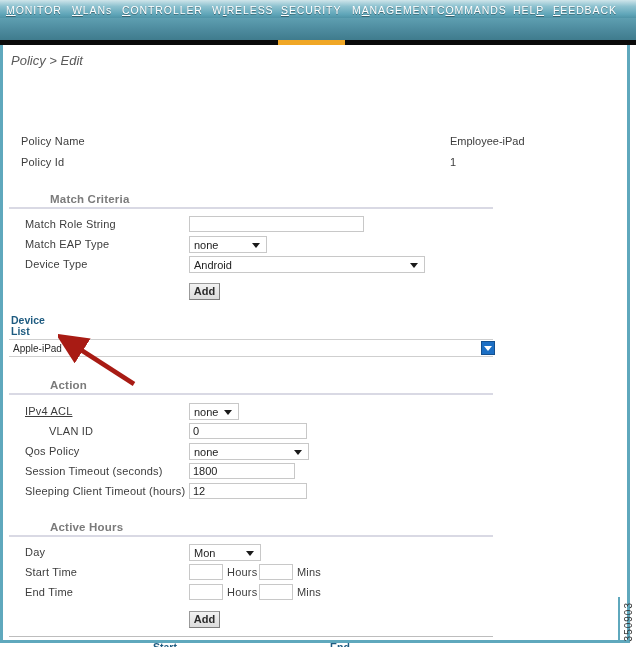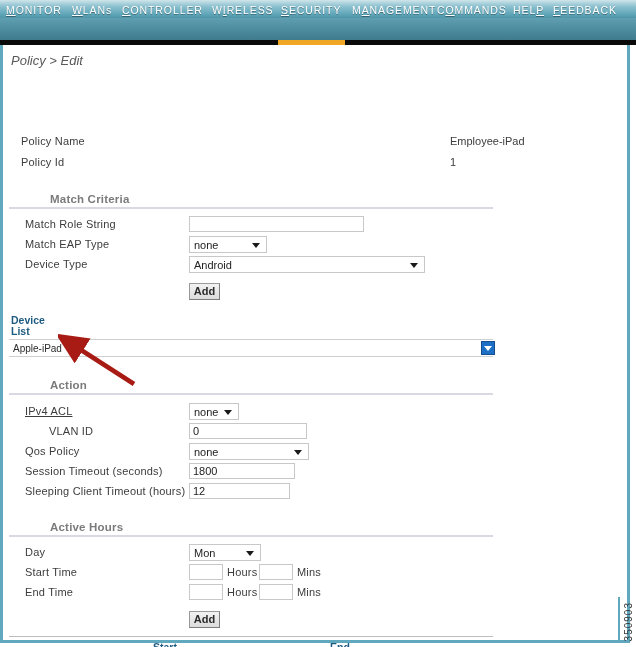--- a/index.html
+++ b/index.html
@@ -313,21 +313,21 @@
       <div class="lbl" style="left: 22px; top: 380px; margin-left: 24px;">VLAN ID</div>
       <div class="txt" style="left: 186px; top: 378px; width: 118px;">0</div>
       <div class="lbl" style="left: 22px; top: 400px;">Qos Policy</div>
       <div class="sel" style="left: 186px; top: 398px; width: 120px;">
         <span class="sel-txt">none</span>
         <span class="caret"></span>
       </div>
       <div class="lbl" style="left: 22px; top: 420px;">Session Timeout (seconds)</div>
       <div class="txt" style="left: 186px; top: 418px; width: 106px;">1800</div>
       <div class="lbl" style="left: 22px; top: 440px;">Sleeping Client Timeout (hours)</div>
-      <div class="txt" style="left: 186px; top: 438px; width: 101px;">12</div>
+      <div class="txt" style="left: 186px; top: 438px; width: 118px;">12</div>
     </div>
 
   <div class="section-head" id="ah-head" style="left: 6px; top: 476px;">Active Hours</div>
   <div class="section-rule" id="ah-rule" style="left: 6px; top: 490px; width: 484px;"></div>
   <div id="ah-host">
       <div class="lbl" style="left: 22px; top: 501px;">Day</div>
       <div class="sel" style="left: 186px; top: 499px; width: 72px;">
         <span class="sel-txt">Mon</span>
         <span class="caret"></span>
       </div>

